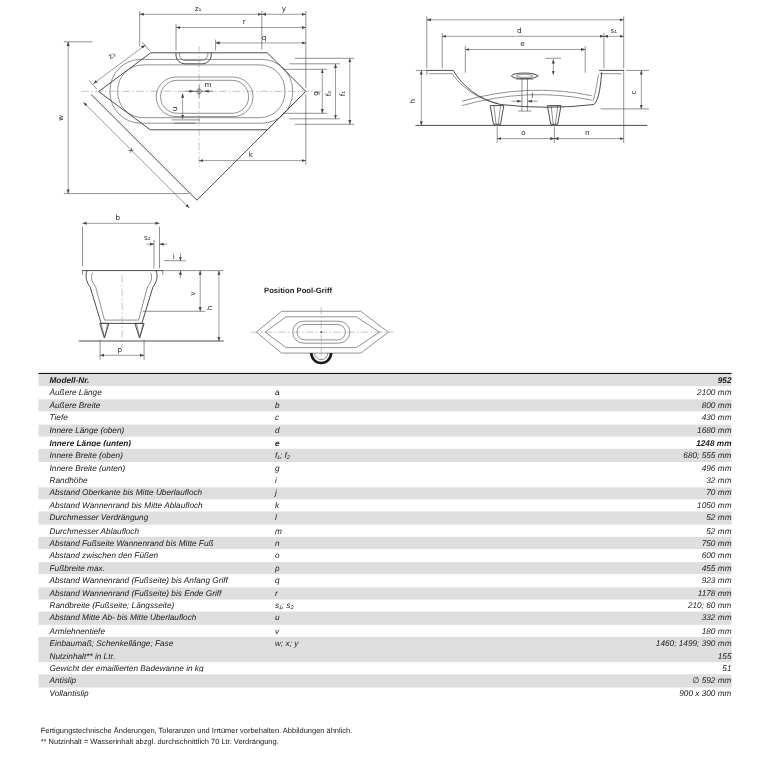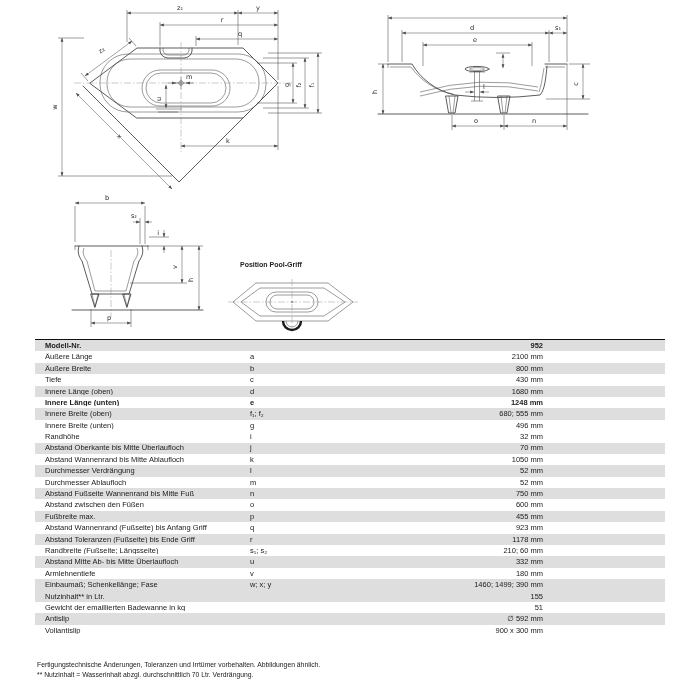--- a/index.html
+++ b/index.html
@@ -5,27 +5,27 @@
   html,body{margin:0;padding:0;}
   body{width:700px;height:700px;position:relative;background:#fff;color:#1a1a1a;
        font-family:"Liberation Sans","DejaVu Sans",sans-serif;overflow:hidden;}
   .abs{position:absolute;}
   svg .obj{stroke:#4a4a4a;stroke-width:0.9;fill:none;stroke-linejoin:round;stroke-linecap:round;}
   svg .thin{stroke:#4a4a4a;stroke-width:0.55;fill:none;}
   svg .dim{stroke:#4a4a4a;stroke-width:0.5;fill:none;}
   svg .cl{stroke:#8a8a8a;stroke-width:0.45;fill:none;stroke-dasharray:7 2 1.5 2;}
   svg text{font-family:"DejaVu Sans","Liberation Sans",sans-serif;font-size:6.6px;fill:#2a2a2a;}
   .pool-title{font-size:7px;font-weight:bold;color:#222;}
-  .spec-table{left:35px;top:339px;width:630px;border-top:1.6px solid #111;}
+  .spec-table{left:35px;top:339px;width:630px;border-top:1.6px solid #111;font-style:italic;}
   .row{display:flex;align-items:center;height:11.4px;font-size:7.5px;line-height:1;}
   .row.alt{background:#dedede;}
   .row.bold{font-weight:bold;}
   .c-label{width:205px;padding-left:10px;white-space:nowrap;overflow:hidden;}
   .c-symbol{width:150px;white-space:nowrap;}
-  .c-value{flex:1;text-align:right;padding-right:122px;white-space:nowrap;}
+  .c-value{flex:1;text-align:right;white-space:nowrap;}
   .footnotes{left:37px;top:660px;font-size:6.8px;line-height:9.5px;color:#1a1a1a;}
 </style>
 </head>
 <body>
 
 <svg class="abs" style="left:52px;top:0px;" width="305" height="192" viewBox="0 0 305 192">
   <defs>
     <marker id="ta" viewBox="0 0 10 10" refX="9.5" refY="5" markerWidth="8" markerHeight="8" orient="auto-start-reverse">
       <path d="M0,1.5 L10,5 L0,8.5 z" fill="#4a4a4a"></path>
     </marker>
@@ -265,21 +265,21 @@
     <div class="c-label">Fußbreite max.</div>
     <div class="c-symbol">p</div>
     <div class="c-value">455 mm</div>
   </div>
       <div class="row">
     <div class="c-label">Abstand Wannenrand (Fußseite) bis Anfang Griff</div>
     <div class="c-symbol">q</div>
     <div class="c-value">923 mm</div>
   </div>
       <div class="row alt">
-    <div class="c-label">Abstand Toleranzen (Fußseite) bis Ende Griff</div>
+    <div class="c-label">Abstand Wannenrand (Fußseite) bis Ende Griff</div>
     <div class="c-symbol">r</div>
     <div class="c-value">1178 mm</div>
   </div>
       <div class="row">
     <div class="c-label">Randbreite (Fußseite; Längsseite)</div>
     <div class="c-symbol">s₁; s₂</div>
     <div class="c-value">210; 60 mm</div>
   </div>
       <div class="row alt">
     <div class="c-label">Abstand Mitte Ab- bis Mitte Überlaufloch</div>

